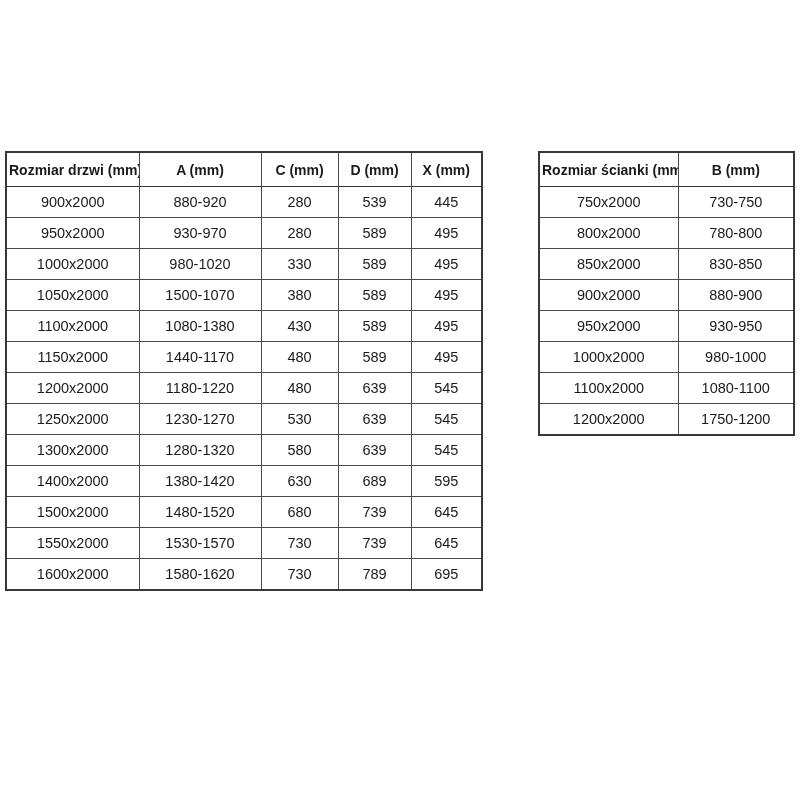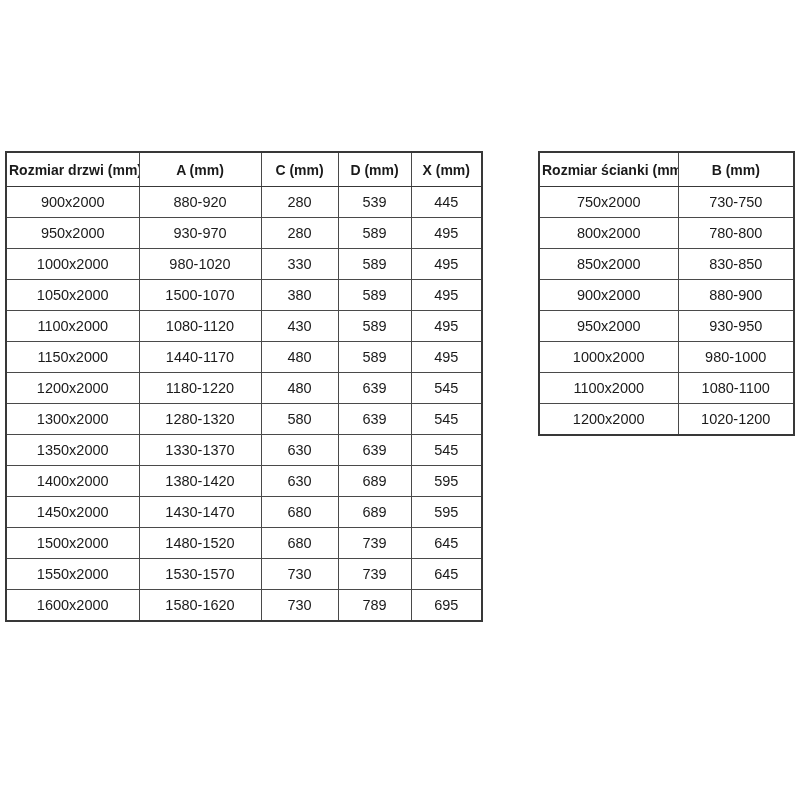--- a/index.html
+++ b/index.html
@@ -108,68 +108,61 @@
         </tr>
         <tr>
           <td>1050x2000</td>
           <td>1500-1070</td>
           <td>380</td>
           <td>589</td>
           <td>495</td>
         </tr>
         <tr>
           <td>1100x2000</td>
-          <td>1080-1120</td>
+          <td>1080-1380</td>
           <td>430</td>
           <td>589</td>
           <td>495</td>
         </tr>
         <tr>
           <td>1150x2000</td>
           <td>1440-1170</td>
           <td>480</td>
           <td>589</td>
           <td>495</td>
         </tr>
         <tr>
           <td>1200x2000</td>
           <td>1180-1220</td>
           <td>480</td>
           <td>639</td>
           <td>545</td>
         </tr>
         <tr>
+          <td>1250x2000</td>
+          <td>1230-1270</td>
+          <td>530</td>
+          <td>639</td>
+          <td>545</td>
+        </tr>
+        <tr>
           <td>1300x2000</td>
           <td>1280-1320</td>
           <td>580</td>
           <td>639</td>
           <td>545</td>
         </tr>
         <tr>
-          <td>1350x2000</td>
-          <td>1330-1370</td>
-          <td>630</td>
-          <td>639</td>
-          <td>545</td>
-        </tr>
-        <tr>
           <td>1400x2000</td>
           <td>1380-1420</td>
           <td>630</td>
           <td>689</td>
           <td>595</td>
         </tr>
         <tr>
-          <td>1450x2000</td>
-          <td>1430-1470</td>
-          <td>680</td>
-          <td>689</td>
-          <td>595</td>
-        </tr>
-        <tr>
           <td>1500x2000</td>
           <td>1480-1520</td>
           <td>680</td>
           <td>739</td>
           <td>645</td>
         </tr>
         <tr>
           <td>1550x2000</td>
           <td>1530-1570</td>
           <td>730</td>
@@ -221,18 +214,18 @@
         <tr>
           <td>1000x2000</td>
           <td>980-1000</td>
         </tr>
         <tr>
           <td>1100x2000</td>
           <td>1080-1100</td>
         </tr>
         <tr>
           <td>1200x2000</td>
-          <td>1020-1200</td>
+          <td>1750-1200</td>
         </tr>
       </tbody>
     </table>
 
 </div>
 
 </body></html>

